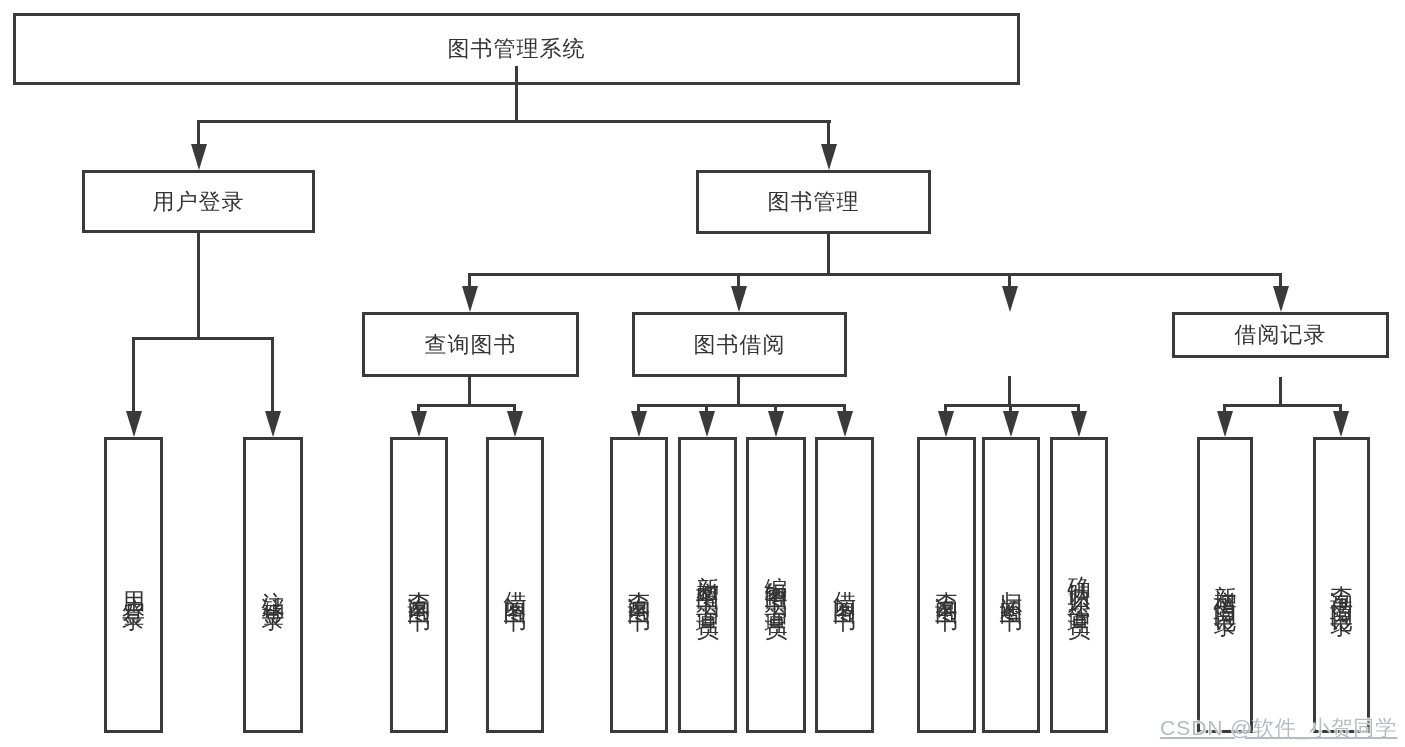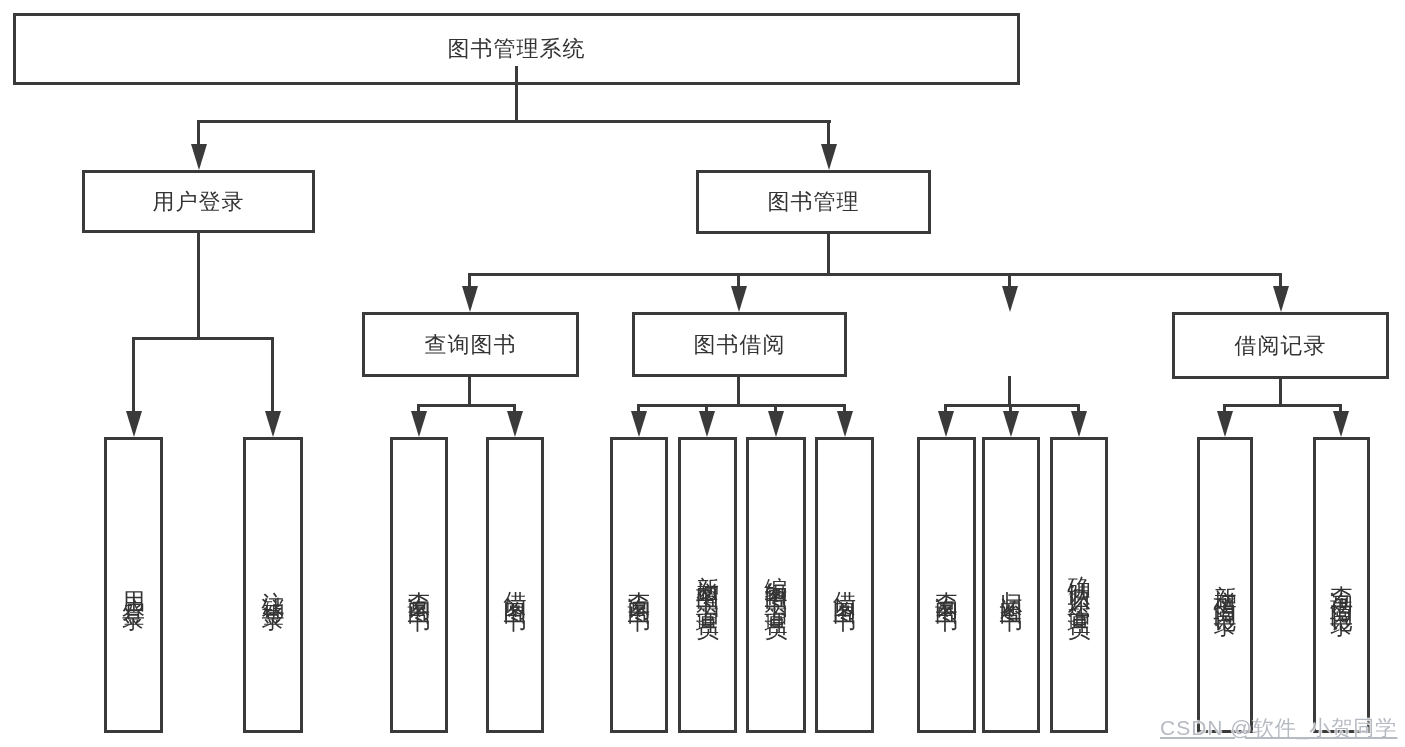--- a/index.html
+++ b/index.html
@@ -96,21 +96,21 @@
   <div class="arrow" style="left:731px;top:286px"></div>
   <div class="arrow" style="left:1002px;top:286px"></div>
   <div class="arrow" style="left:1273px;top:286px"></div>
 
   <div class="box" style="left:362px;top:312px;width:217px;height:65px">
     <span class="hlabel">查询图书</span>
   </div>
   <div class="box" style="left:632px;top:312px;width:215px;height:65px">
     <span class="hlabel">图书借阅</span>
   </div>
-  <div class="box" style="left:1172px;top:312px;width:217px;height:67px">
+  <div class="box" style="left:1172px;top:312px;width:217px;height:46px">
     <span class="hlabel">借阅记录</span>
   </div>
 
   <div class="v" style="left:468px;top:377px;height:29px"></div>
   <div class="h" style="left:417px;top:404px;width:99px"></div>
   <div class="v" style="left:417px;top:404px;height:9px"></div>
   <div class="v" style="left:513px;top:404px;height:9px"></div>
   <div class="arrow" style="left:411px;top:411px"></div>
   <div class="arrow" style="left:507px;top:411px"></div>
 

